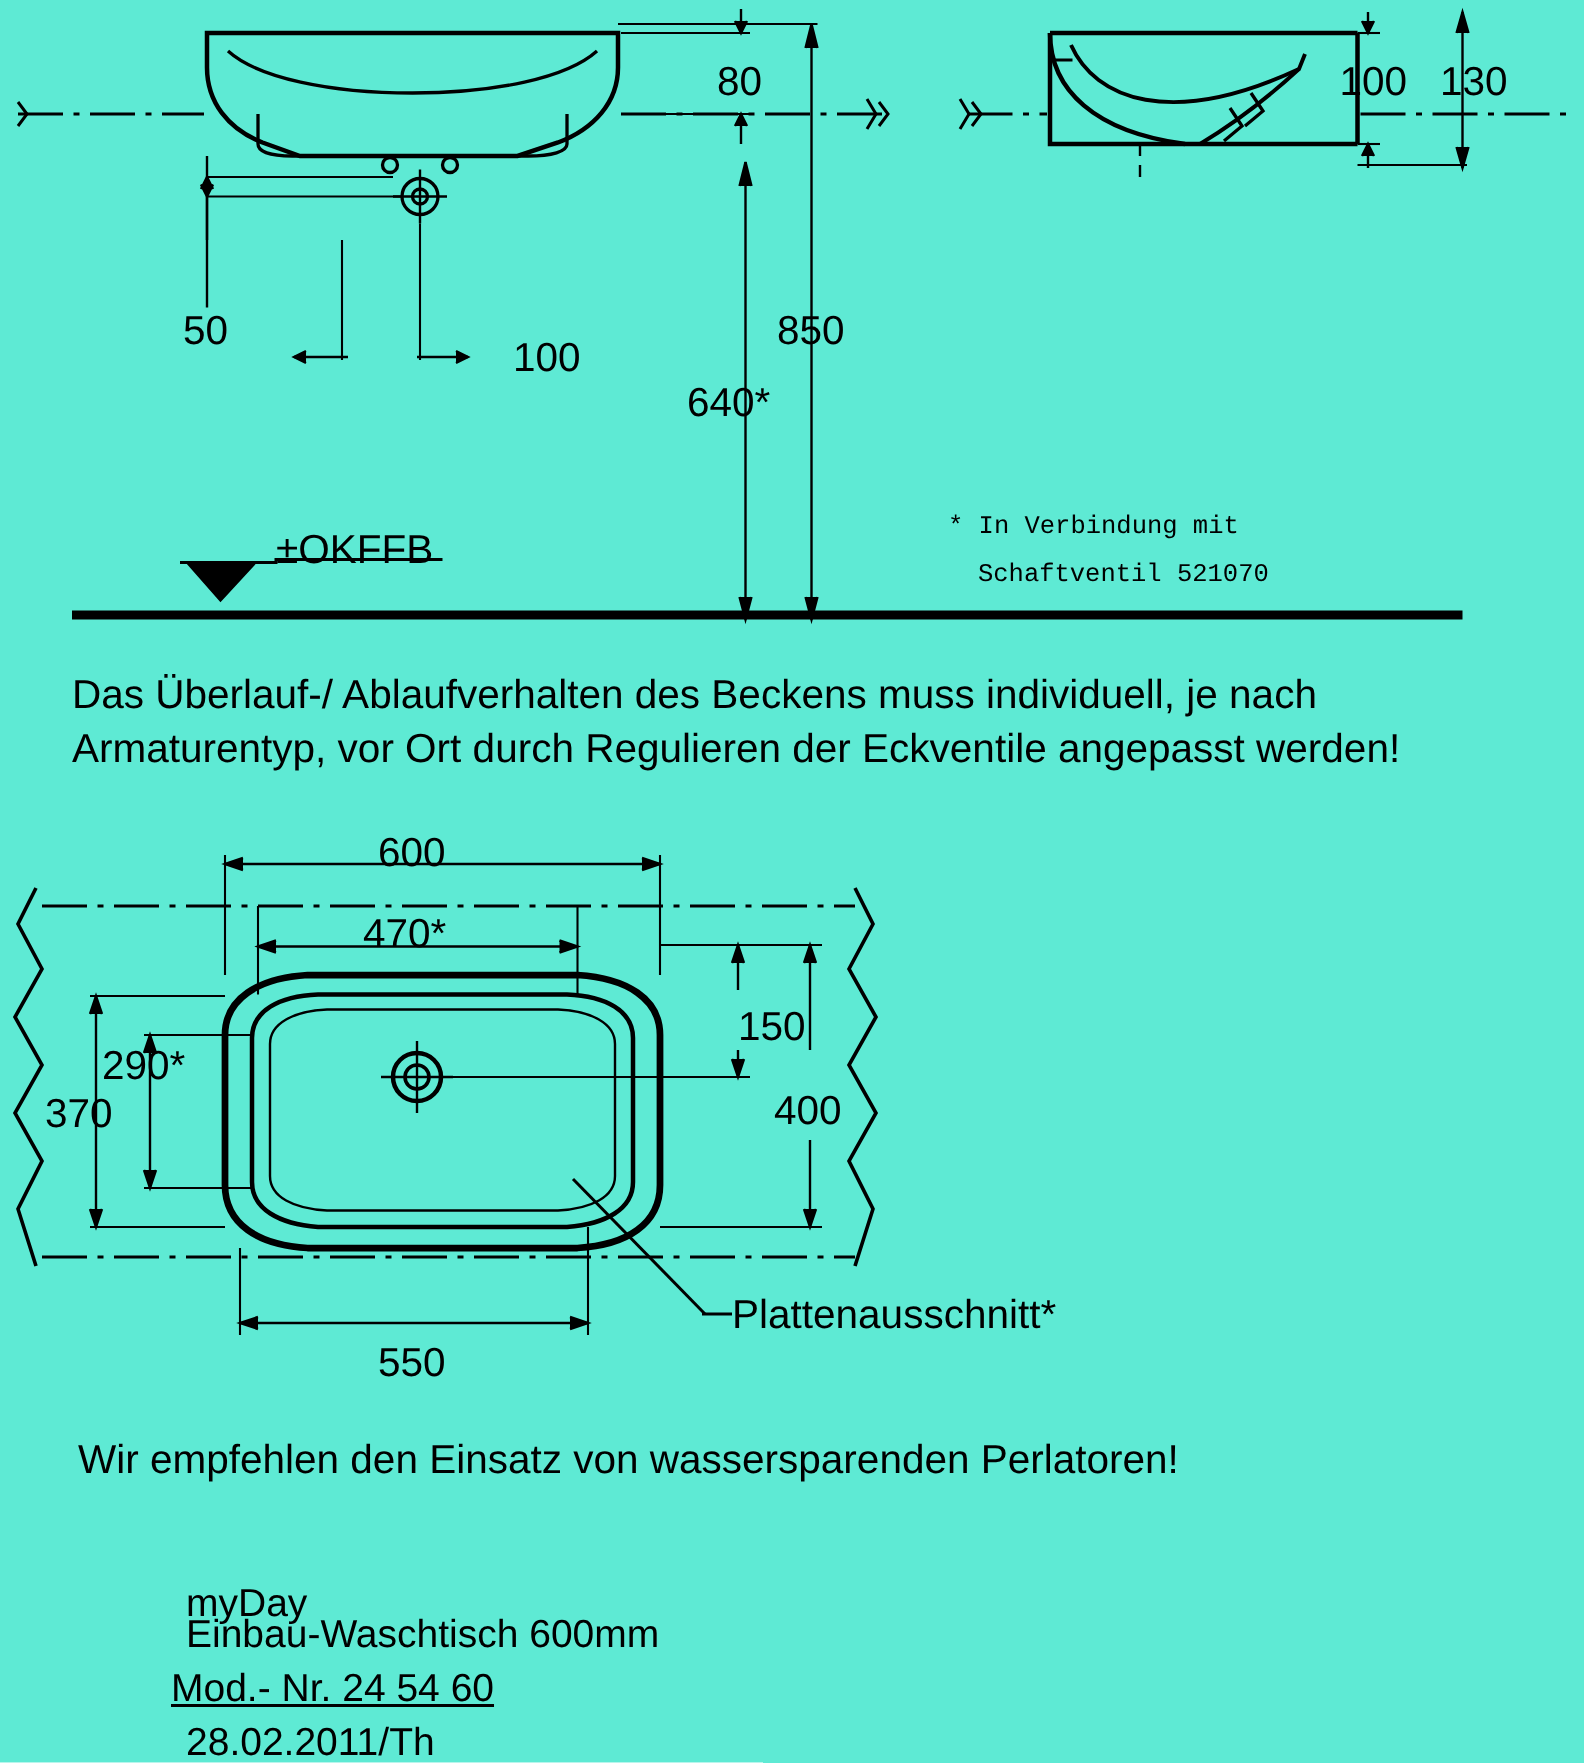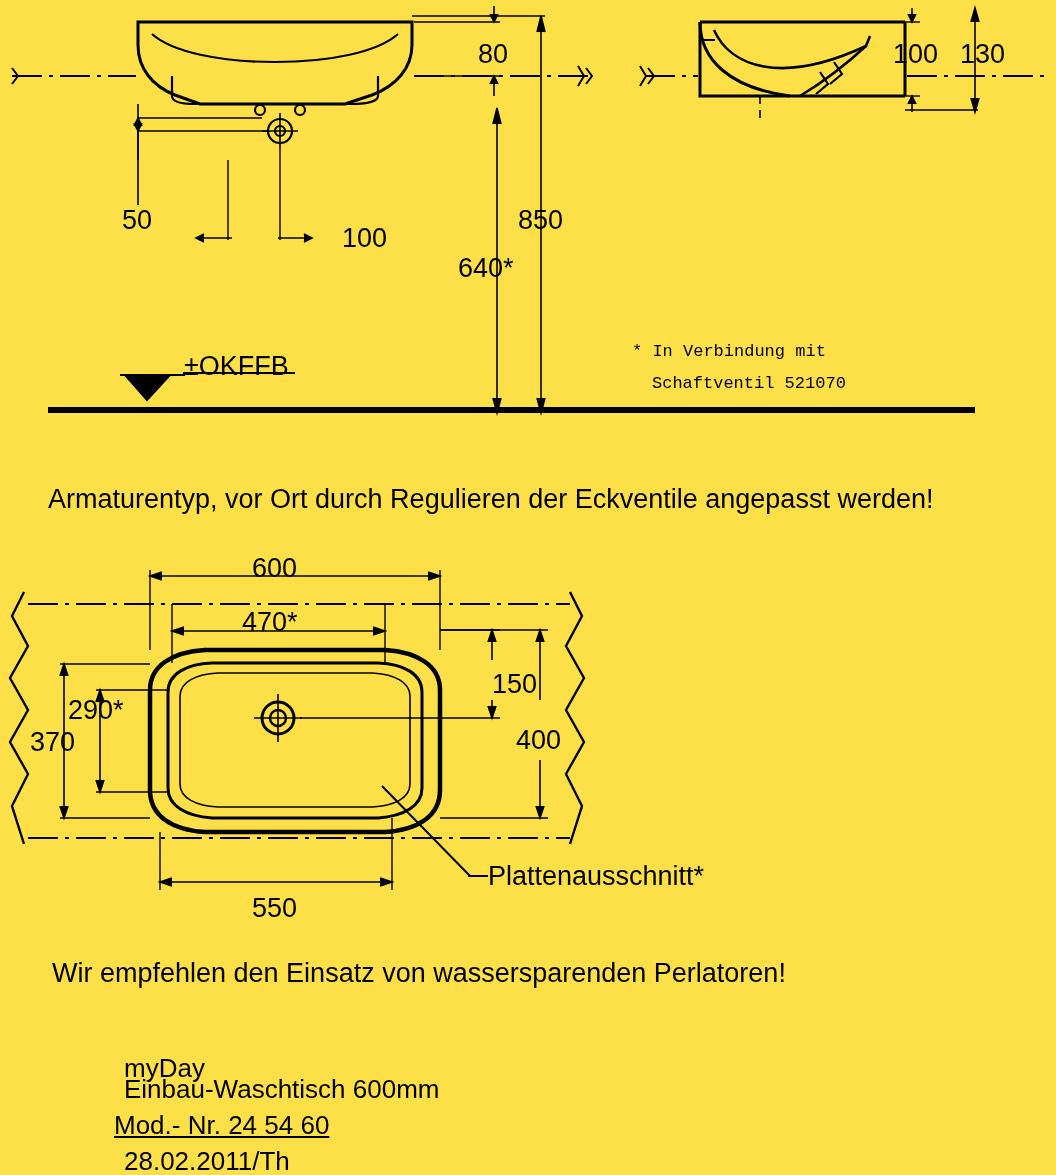--- a/index.html
+++ b/index.html
@@ -9,21 +9,21 @@
   }
   body {
     font-family: "Liberation Sans", sans-serif;
     color: #000000;
   }
   #sheet {
     position: relative;
     width: 1056px;
     height: 1175px;
     overflow: hidden;
-    background: #fde047;
+    background: #5eead4;
   }
   svg.drawing {
     position: absolute;
     left: 0;
     top: 0;
     width: 1056px;
     height: 1175px;
   }
   .dimtext {
     position: absolute;
@@ -227,20 +227,21 @@
   <div class="dimtext" style="left:518px; top:206px;">850</div>
   <div class="dimtext" style="left:458px; top:254px;">640*</div>
   <div class="dimtext" style="left:184px; top:352px;">±OKFFB</div>
 
   <div class="dimtext" style="left:893px; top:40px;">100</div>
   <div class="dimtext" style="left:960px; top:40px;">130</div>
 
   <div class="notetext" style="left:632px; top:341px;">* In Verbindung mit</div>
   <div class="notetext" style="left:652px; top:373px;">Schaftventil 521070</div>
 
+  <div class="bodytext" style="left:48px; top:446px;">Das Überlauf-/ Ablaufverhalten des Beckens muss individuell, je nach</div>
   <div class="bodytext" style="left:48px; top:482px;">Armaturentyp, vor Ort durch Regulieren der Eckventile angepasst werden!</div>
 
   <div class="dimtext" style="left:252px; top:554px;">600</div>
   <div class="dimtext" style="left:242px; top:608px;">470*</div>
   <div class="dimtext" style="left:68px; top:696px;">290*</div>
   <div class="dimtext" style="left:30px; top:728px;">370</div>
   <div class="dimtext" style="left:492px; top:670px;">150</div>
   <div class="dimtext" style="left:516px; top:726px;">400</div>
   <div class="dimtext" style="left:252px; top:894px;">550</div>
   <div class="dimtext" style="left:488px; top:862px;">Plattenausschnitt*</div>

